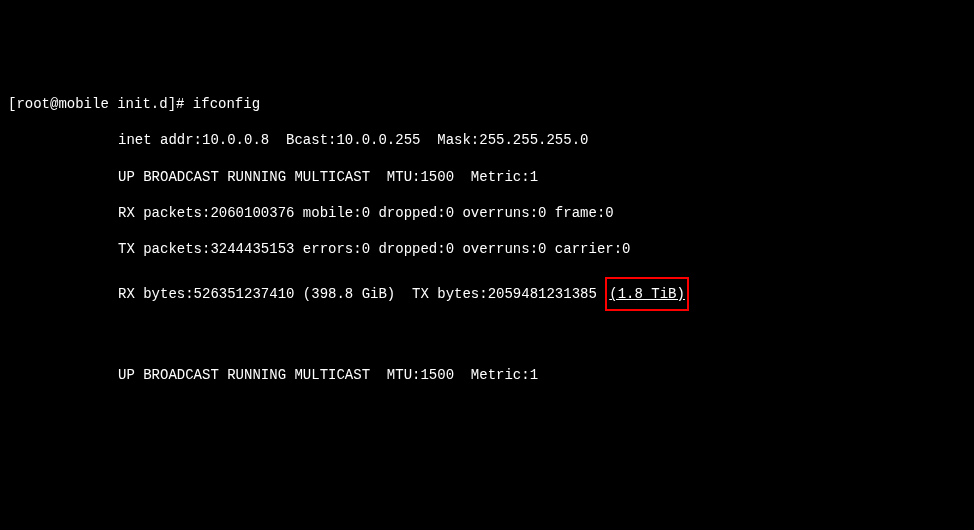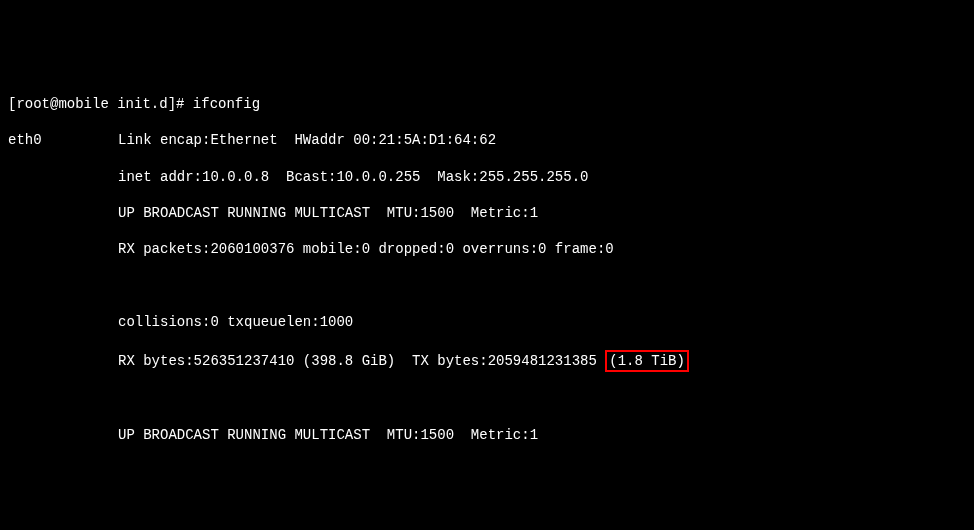--- a/index.html
+++ b/index.html
@@ -14,45 +14,44 @@
       font-size: 14px;
       line-height: 1.3;
       padding: 4px 8px;
       white-space: pre;
       width: 974px;
       height: 530px;
       overflow: hidden;
     }
     .highlight-box {
       border: 2px solid #ff0000;
-      padding: 0 2px;
+      padding: 6px 2px;
       display: inline-block;
+      text-decoration: underline;
     }
     .line {
       display: block;
     }
     .iface-label {
       display: inline-block;
       width: 110px;
       vertical-align: top;
     }
   </style>
 </head>
 <body>
 
 
 
 <div>
 <span class="line"><span>[root@mobile init.d]# </span><span>ifconfig</span></span>
-<span class="line"><span class="iface-label">eth0</span><span>Link encap:Ethernet  HWaddr 00:21:5A:D1:64:62  </span></span>
 <span class="line"><span class="iface-label"> </span><span>inet addr:10.0.0.8  Bcast:10.0.0.255  Mask:255.255.255.0</span></span>
 <span class="line"><span class="iface-label"> </span><span>UP BROADCAST RUNNING MULTICAST  MTU:1500  Metric:1</span></span>
 <span class="line"><span class="iface-label"> </span><span>RX packets:2060100376 mobile:0 dropped:0 overruns:0 frame:0</span></span>
-<span class="line"><span class="iface-label"> </span></span>
-<span class="line"><span class="iface-label"> </span><span>collisions:0 txqueuelen:1000 </span></span>
+<span class="line"><span class="iface-label"> </span><span>TX packets:3244435153 errors:0 dropped:0 overruns:0 carrier:0</span></span>
 <span class="line"><span class="iface-label"> </span><span>RX bytes:526351237410 (398.8 GiB)  TX bytes:2059481231385 </span><span class="highlight-box">(1.8 TiB)</span></span>
 <span class="line"> </span>
 <span class="line"><span class="iface-label"> </span><span>UP BROADCAST RUNNING MULTICAST  MTU:1500  Metric:1</span></span>
 
 
 
 
 
 
 

